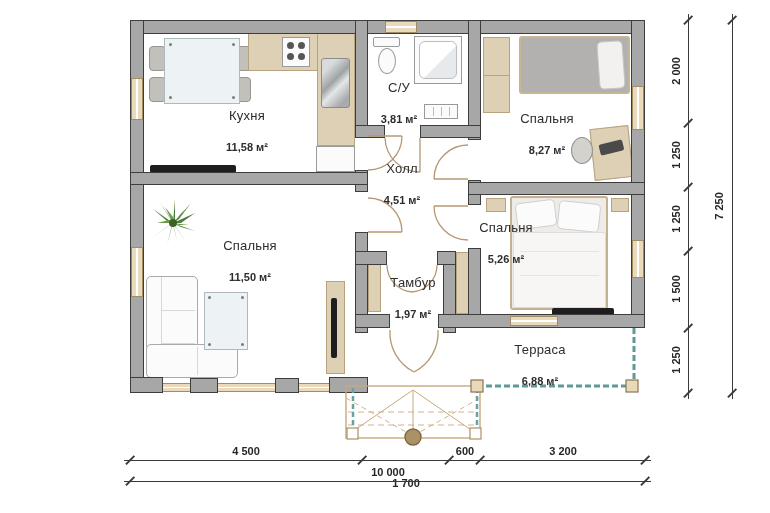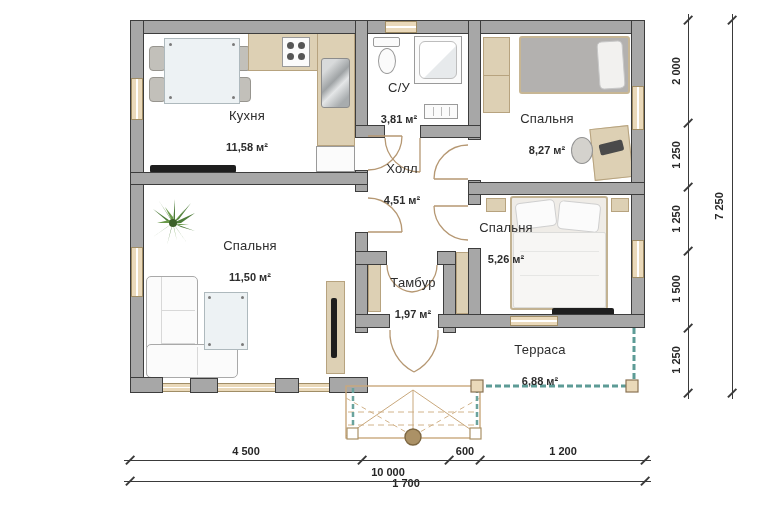--- a/index.html
+++ b/index.html
@@ -257,19 +257,19 @@
 
   <div class="dimline" style="left:124px;top:460px;width:527px;height:1.4px;"></div>
   <div class="tick" style="left:130px;top:460px;"></div>
   <div class="tick" style="left:362px;top:460px;"></div>
   <div class="tick" style="left:449px;top:460px;"></div>
   <div class="tick" style="left:480px;top:460px;"></div>
   <div class="tick" style="left:645px;top:460px;"></div>
   <div class="dim-lab" style="left:246px;top:451px;">4 500</div>
   <div class="dim-lab" style="left:406px;top:451px;margin-top:32px;">1 700</div>
   <div class="dim-lab" style="left:465px;top:451px;">600</div>
-  <div class="dim-lab" style="left:563px;top:451px;">1 200</div>
+  <div class="dim-lab" style="left:563px;top:451px;">3 200</div>
   <div class="dimline" style="left:124px;top:481px;width:527px;height:1.4px;"></div>
   <div class="tick" style="left:130px;top:481px;"></div>
   <div class="tick" style="left:645px;top:481px;"></div>
   <div class="dim-lab" style="left:388px;top:472px;">10 000</div>
 
 </div>
 
 </body></html>

